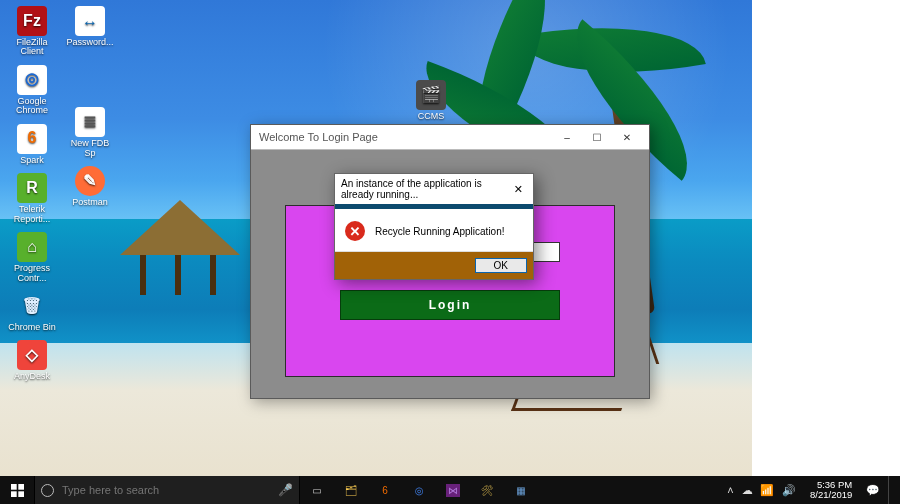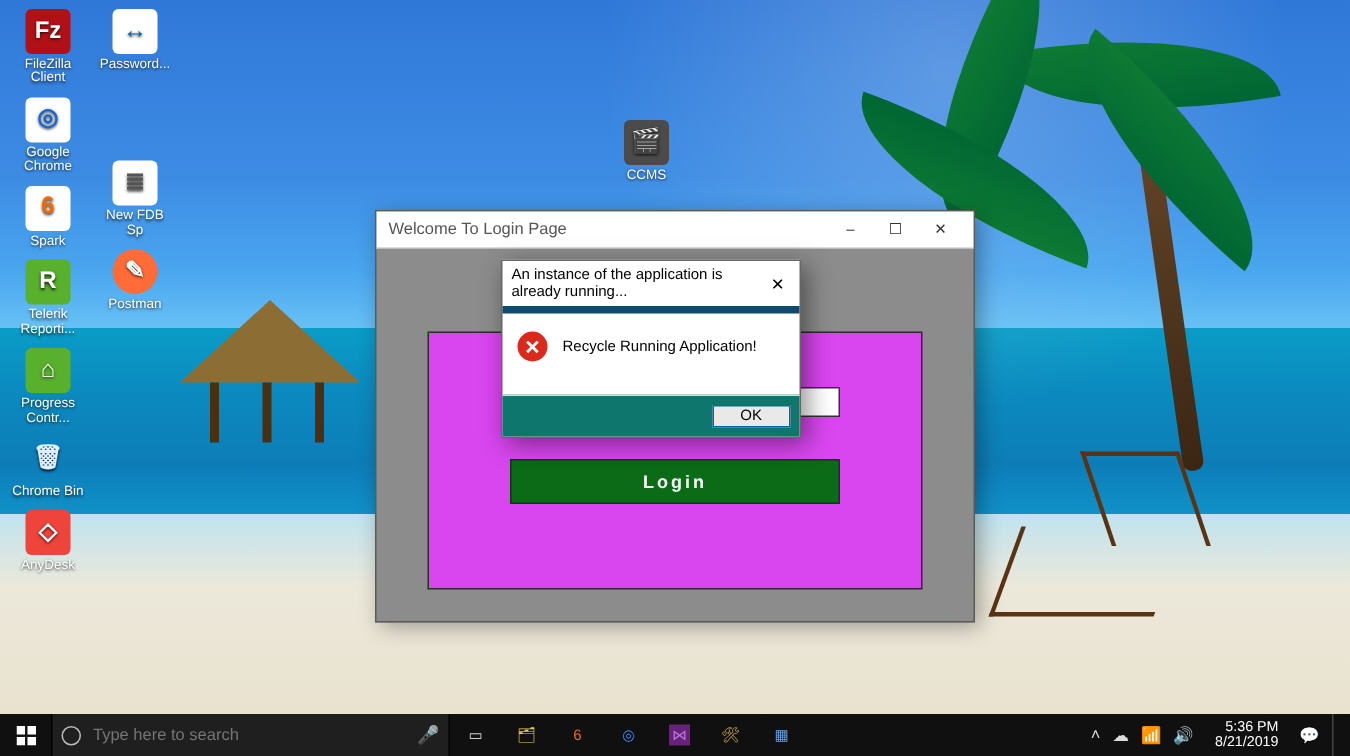--- a/index.html
+++ b/index.html
@@ -1,21 +1,21 @@
 <!DOCTYPE html>
 <html><head>
 <meta charset="utf-8">
 <style>
   * { box-sizing: border-box; margin: 0; padding: 0; font-family: "Segoe UI", Tahoma, sans-serif; }
   html, body { width: 900px; height: 504px; overflow: hidden; }
 
   
   #desktop {
     position: relative;
-    width: 900px; height: 476px;
+    width: 752px; height: 476px;
     background:
       radial-gradient(circle at 70% 10%, rgba(255,255,255,0.2) 0%, rgba(255,255,255,0) 30%),
       linear-gradient(to bottom,
         #3078d8 0%, #3d8ce4 25%, #4aa6ef 38%, #68c1f5 46%,
         #0a9cc7 46%, #0b8abf 55%, #0d7db8 65%, #1091c7 72%,
         #bfe3ef 72%, #ece8da 82%, #e9e2cf 100%);
   }
   
   .palm-trunk {
     position:absolute; right:115px; top:55px; width:14px; height:260px;
@@ -56,21 +56,21 @@
   }
   .d-icon .glyph {
     width:30px; height:30px; border-radius:4px; margin-bottom:2px;
     display:flex; align-items:center; justify-content:center;
     font-size:16px; font-weight:bold;
   }
   .ccms-icon { position:absolute; left:405px; top:78px; }
 
   
   .login-window {
-    position:absolute; left:250px; top:140px; width:400px; height:275px;
+    position:absolute; left:250px; top:124px; width:400px; height:275px;
     background:#8c8c8c; border:1px solid #5a5a5a; box-shadow: 3px 3px 14px rgba(0,0,0,.35);
   }
   .login-title {
     background:#fff; color:#555; font-size:11px; padding:4px 8px;
     display:flex; align-items:center; justify-content:space-between;
     border-bottom:1px solid #bbb;
   }
   .login-title .wbtns { display:flex; gap:2px; }
   .login-title .wbtn { width:28px; height:16px; display:flex; align-items:center; justify-content:center; font-size:10px; color:#333; }
   .login-body {
@@ -99,21 +99,21 @@
   }
   .dialog .titlebar .x{ cursor:pointer; font-size:11px; padding:0 4px;}
   .dialog .content{
     display:flex; align-items:center; gap:10px; padding:12px 10px 10px;
   }
   .dialog .err-icon{
     width:20px;height:20px;border-radius:50%;background:#d92a1c;color:#fff;
     display:flex;align-items:center;justify-content:center;font-weight:bold;font-size:13px;
   }
   .dialog .btnrow{
-    background:#0f766e; padding:6px; text-align:right; border-top:1px solid #ddd;margin-top:12px;
+    background:#a16207; padding:6px; text-align:right; border-top:1px solid #ddd;
   }
   .dialog .ok{
     border:1px solid #0a64ad; background:#e9e9e9; padding:1px 18px; font-size:10px; cursor:pointer;
   }
 
   
   #taskbar{
     position:absolute; left:0; bottom:0; width:900px; height:28px;
     background:#101010; color:#fff; display:flex; align-items:center;
     font-size:10px;

